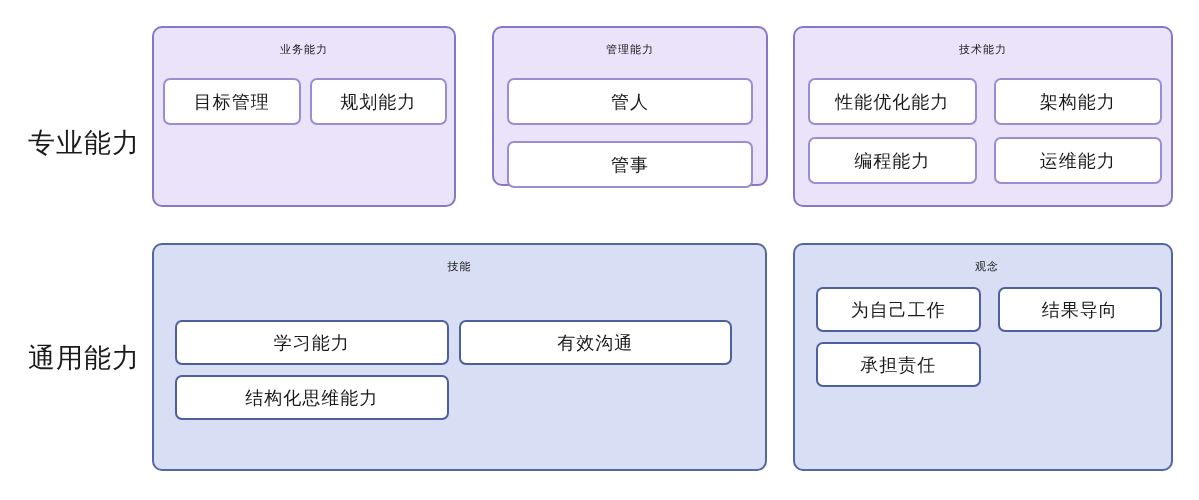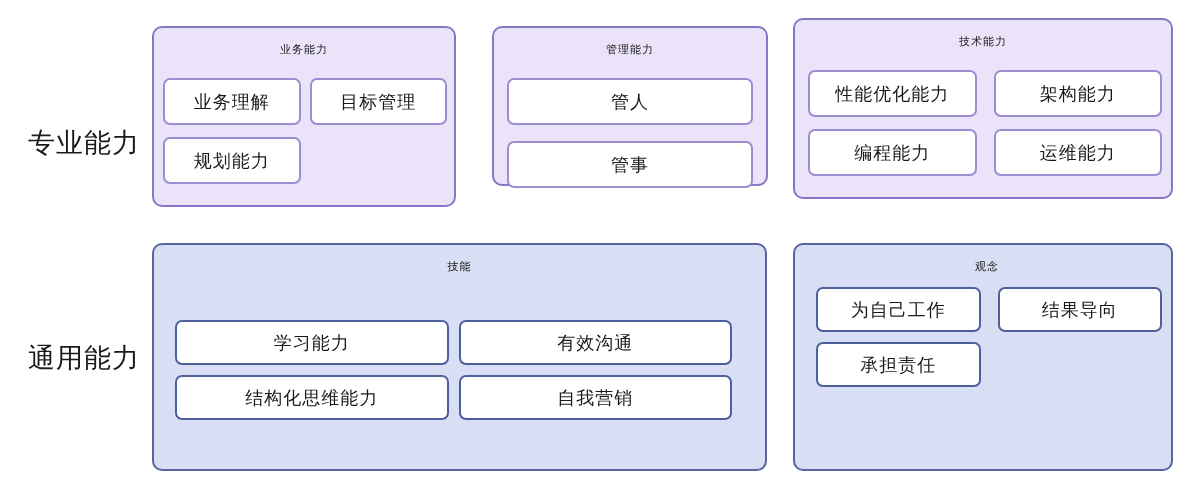--- a/index.html
+++ b/index.html
@@ -37,21 +37,21 @@
     background: var(--purple-bg, #eae3f9);
     border-color: var(--purple-border, #8678c6);
   }
   .group.blue {
     background: var(--blue-bg, #d8def4);
     border-color: var(--blue-border, #55659f);
   }
 
   .g-business   { left: 152px; top: 26px;  width: 304px; height: 181px; }
   .g-management { left: 492px; top: 26px;  width: 276px; height: 160px; }
-  .g-technical  { left: 793px; top: 18px;  width: 380px; height: 181px; }
+  .g-technical  { left: 793px; top: 26px;  width: 380px; height: 181px; }
   .g-skills     { left: 152px; top: 243px; width: 615px; height: 228px; }
   .g-mindset    { left: 793px; top: 243px; width: 380px; height: 228px; padding-left: 8px; }
 
   .group-title {
     padding-top: 11px;
     font-size: 11px;
     line-height: 21px;
     text-align: center;
     letter-spacing: 1px;
     color: var(--text, #1a1a1a);
@@ -90,21 +90,20 @@
 <body>
 
 <div class="canvas">
 
   <div class="row-label professional">专业能力</div>
   <div class="row-label general">通用能力</div>
 
   <div class="group purple g-business">
     <div class="group-title">业务能力</div>
     <div class="items cols2">
-      <div class="item">业务理解</div>
       <div class="item">目标管理</div>
       <div class="item">规划能力</div>
     </div>
   </div>
 
   <div class="group purple g-management">
     <div class="group-title">管理能力</div>
     <div class="items cols1">
       <div class="item">管人</div>
       <div class="item">管事</div>
@@ -120,21 +119,20 @@
       <div class="item">运维能力</div>
     </div>
   </div>
 
   <div class="group blue g-skills">
     <div class="group-title">技能</div>
     <div class="items cols2">
       <div class="item">学习能力</div>
       <div class="item">有效沟通</div>
       <div class="item">结构化思维能力</div>
-      <div class="item">自我营销</div>
     </div>
   </div>
 
   <div class="group blue g-mindset">
     <div class="group-title">观念</div>
     <div class="items cols2">
       <div class="item">为自己工作</div>
       <div class="item">结果导向</div>
       <div class="item">承担责任</div>
     </div>

